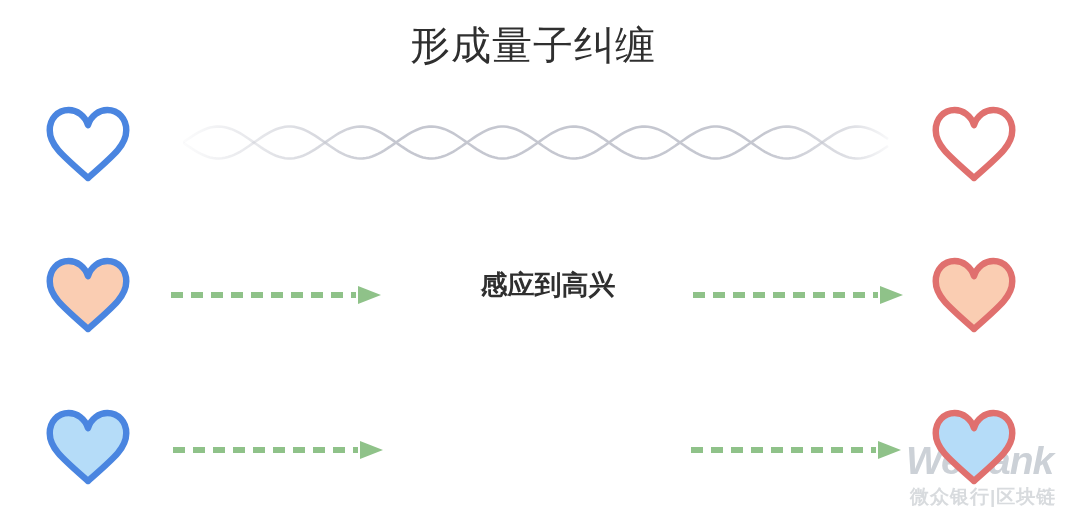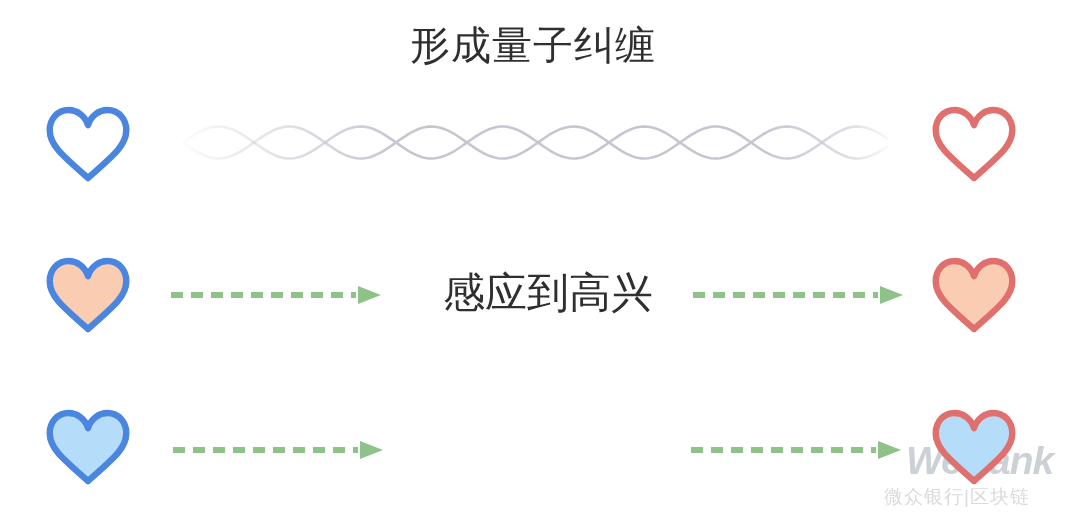--- a/index.html
+++ b/index.html
@@ -44,22 +44,22 @@
   }
   .arrow-r2-left  { left: 170px; top: 284px; }
   .arrow-r2-right { left: 692px; top: 284px; }
   .arrow-r3-left  { left: 172px; top: 439px; }
   .arrow-r3-right { left: 690px; top: 439px; }
   .row-label {
     position: absolute;
     left: 408px;
     width: 280px;
     text-align: center;
-    font-size: 42px;
-    font-weight: 400;
+    font-size: 27px;
+    font-weight: 700;
     color: #2f2f2f;
     line-height: 1;
     z-index: 2;
     white-space: nowrap;
   }
   .label-r2 { top: 272px; }
   .label-r3 { top: 424px; }
   .watermark {
     position: absolute;
     z-index: 1;
@@ -68,23 +68,23 @@
   .watermark-brand {
     left: 906px; top: 441px;
     font-size: 39px;
     font-weight: 700;
     font-style: italic;
     color: #ccd1d7;
     letter-spacing: -1px;
     line-height: 1;
   }
   .watermark-sub {
-    left: 884px; top: 487px;
+    left: 910px; top: 487px;
     font-size: 19px;
-    font-weight: 400;
+    font-weight: 700;
     color: #d8dbde;
     letter-spacing: 1px;
     line-height: 1;
   }
 </style>
 </head>
 <body>
 
 <div id="canvas">
 

